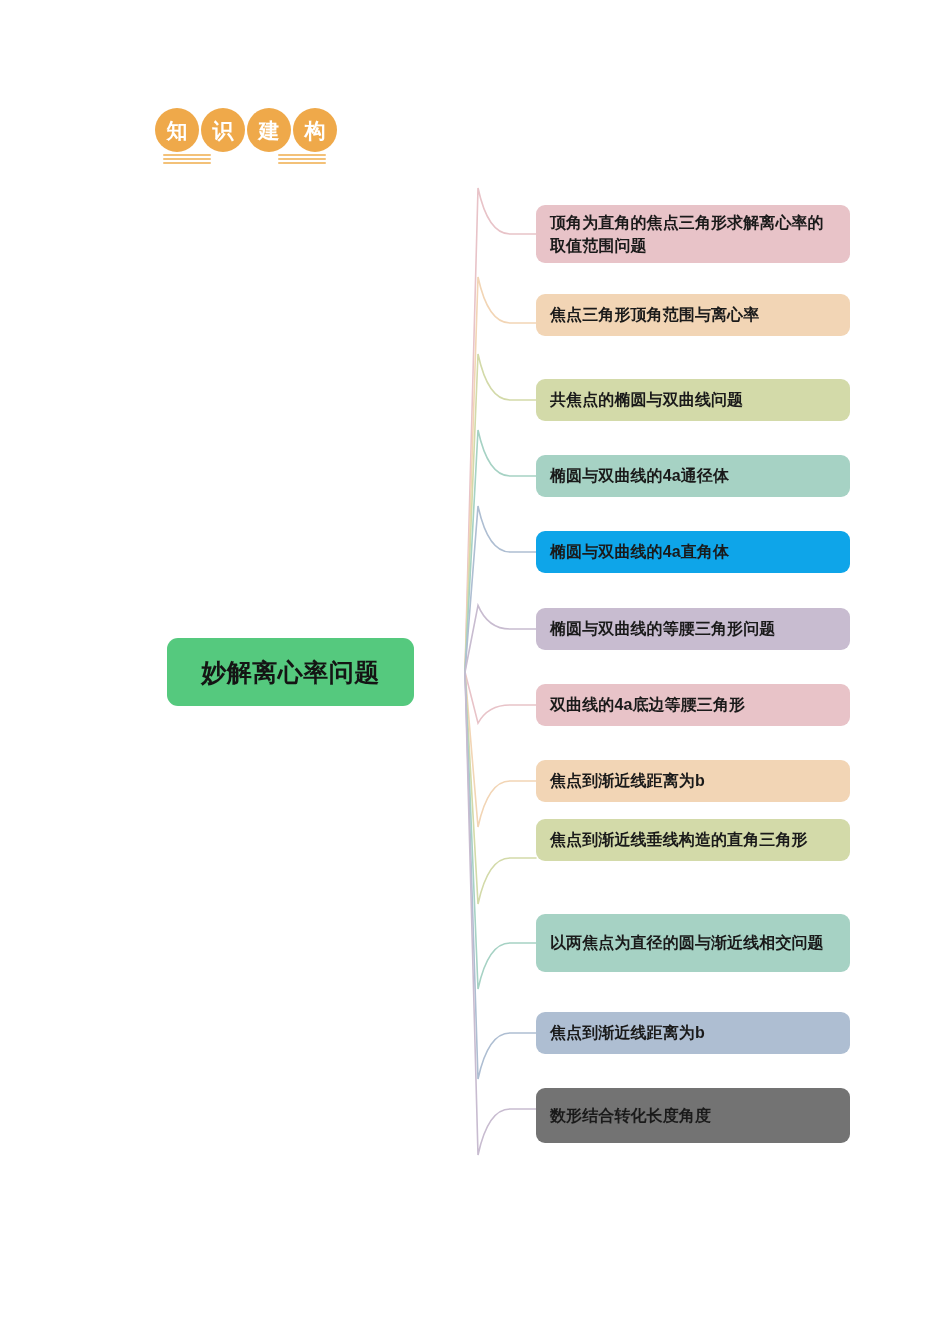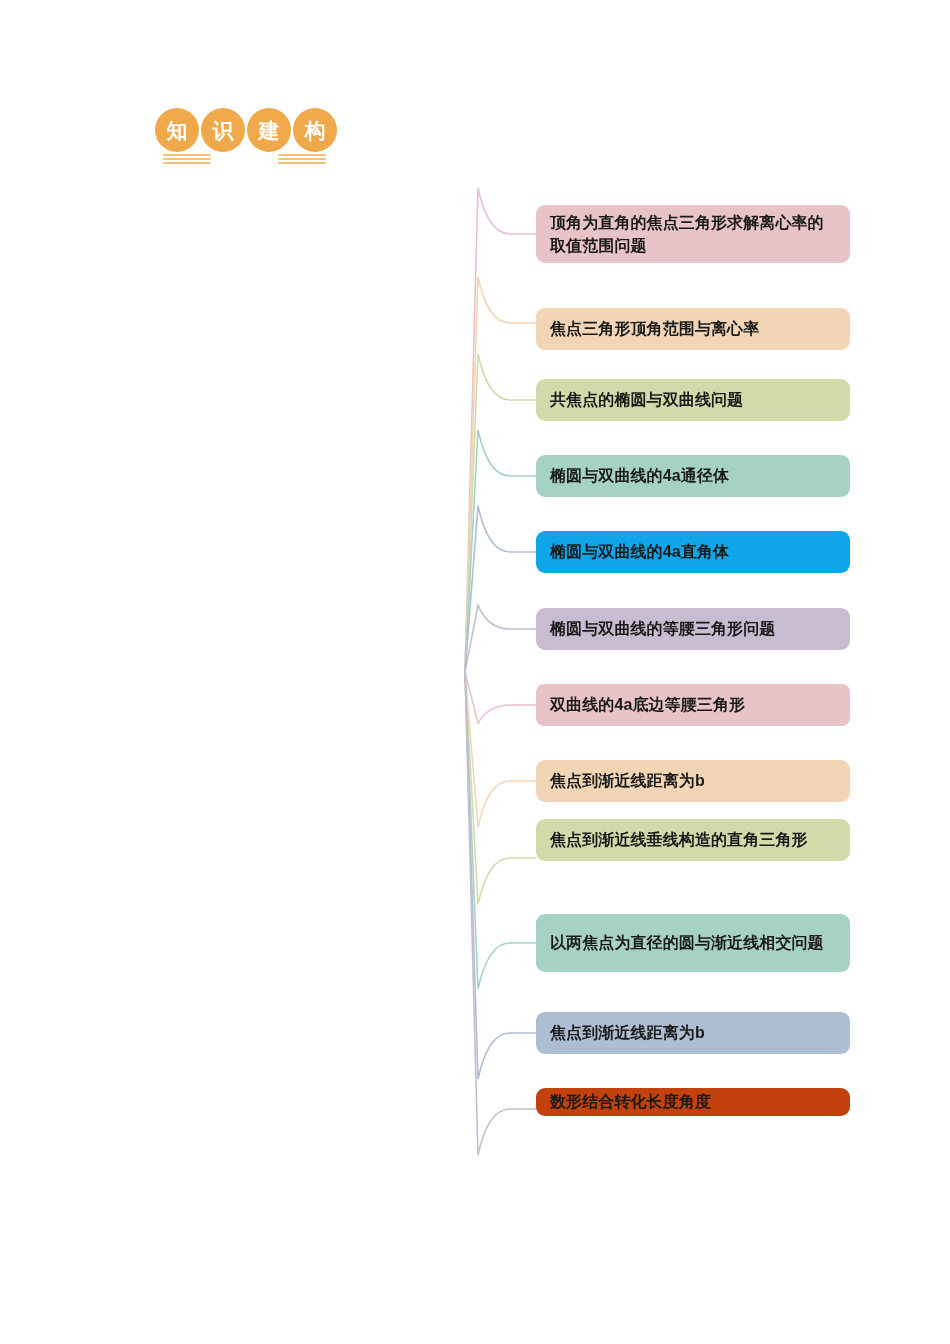--- a/index.html
+++ b/index.html
@@ -163,53 +163,56 @@
       <path d="M 465 672 L 478 506 Q 488 552 510 552 L 536 552" fill="none" stroke="#aebed2" stroke-width="1.6" stroke-linecap="round"></path>
       <path d="M 465 672 L 478 605.35 Q 488 629 510 629 L 536 629" fill="none" stroke="#c8bcd0" stroke-width="1.6" stroke-linecap="round"></path>
       <path d="M 465 672 L 478 723.15 Q 488 705 510 705 L 536 705" fill="none" stroke="#e8c3c8" stroke-width="1.6" stroke-linecap="round"></path>
       <path d="M 465 672 L 478 827 Q 488 781 510 781 L 536 781" fill="none" stroke="#f2d5b5" stroke-width="1.6" stroke-linecap="round"></path>
       <path d="M 465 672 L 478 904 Q 488 858 510 858 L 536 858" fill="none" stroke="#d3daa9" stroke-width="1.6" stroke-linecap="round"></path>
       <path d="M 465 672 L 478 989 Q 488 943 510 943 L 536 943" fill="none" stroke="#a6d2c4" stroke-width="1.6" stroke-linecap="round"></path>
       <path d="M 465 672 L 478 1079 Q 488 1033 510 1033 L 536 1033" fill="none" stroke="#aebed2" stroke-width="1.6" stroke-linecap="round"></path>
       <path d="M 465 672 L 478 1155 Q 488 1109 510 1109 L 536 1109" fill="none" stroke="#c8bcd0" stroke-width="1.6" stroke-linecap="round"></path>
     </svg>
 
+  <div id="central-node" style="left: 167px; top: 638px; width: 247px; height: 68px; background: rgb(85, 201, 126);">
+    <span class="central-label" style="color: rgb(20, 20, 20);">妙解离心率问题</span>
+  </div>
 
   <div id="branch-container">
       <div class="branch-node" style="top: 205px; height: 58px; background: rgb(232, 195, 200);">
         <span class="branch-label">顶角为直角的焦点三角形求解离心率的取值范围问题</span>
       </div>
-      <div class="branch-node" style="top: 308px; height: 42px; background: rgb(242, 213, 181); text-align: center;">
+      <div class="branch-node" style="top: 294px; height: 42px; background: rgb(242, 213, 181); text-align: center;">
         <span class="branch-label">焦点三角形顶角范围与离心率</span>
       </div>
       <div class="branch-node" style="top: 379px; height: 42px; background: rgb(211, 218, 169); text-align: center;">
         <span class="branch-label">共焦点的椭圆与双曲线问题</span>
       </div>
       <div class="branch-node" style="top: 455px; height: 42px; background: rgb(166, 210, 196);">
         <span class="branch-label">椭圆与双曲线的4a通径体</span>
       </div>
       <div class="branch-node" style="top: 531px; height: 42px; background: #0ea5e9; padding-left: 14px;">
         <span class="branch-label">椭圆与双曲线的4a直角体</span>
       </div>
       <div class="branch-node" style="top: 608px; height: 42px; background: rgb(200, 188, 208);">
         <span class="branch-label">椭圆与双曲线的等腰三角形问题</span>
       </div>
-      <div class="branch-node" style="top: 684px; height: 42px; background: rgb(232, 195, 200); border-radius: 8px;">
+      <div class="branch-node" style="top: 684px; height: 42px; background: rgb(232, 195, 200);">
         <span class="branch-label">双曲线的4a底边等腰三角形</span>
       </div>
       <div class="branch-node" style="top: 760px; height: 42px; background: rgb(242, 213, 181);">
         <span class="branch-label">焦点到渐近线距离为b</span>
       </div>
       <div class="branch-node" style="top: 819px; height: 42px; background: rgb(211, 218, 169);">
         <span class="branch-label">焦点到渐近线垂线构造的直角三角形</span>
       </div>
       <div class="branch-node" style="top: 914px; height: 58px; background: rgb(166, 210, 196);">
         <span class="branch-label">以两焦点为直径的圆与渐近线相交问题</span>
       </div>
       <div class="branch-node" style="top: 1012px; height: 42px; background: rgb(174, 190, 210);">
         <span class="branch-label">焦点到渐近线距离为b</span>
       </div>
-      <div class="branch-node" style="top: 1088px; height: 28px; background: #c2410c;">
+      <div class="branch-node" style="top: 1088px; height: 55px; background: #737373;">
         <span class="branch-label">数形结合转化长度角度</span>
       </div>
     </div>
 
 </div>
 
 </body></html>

